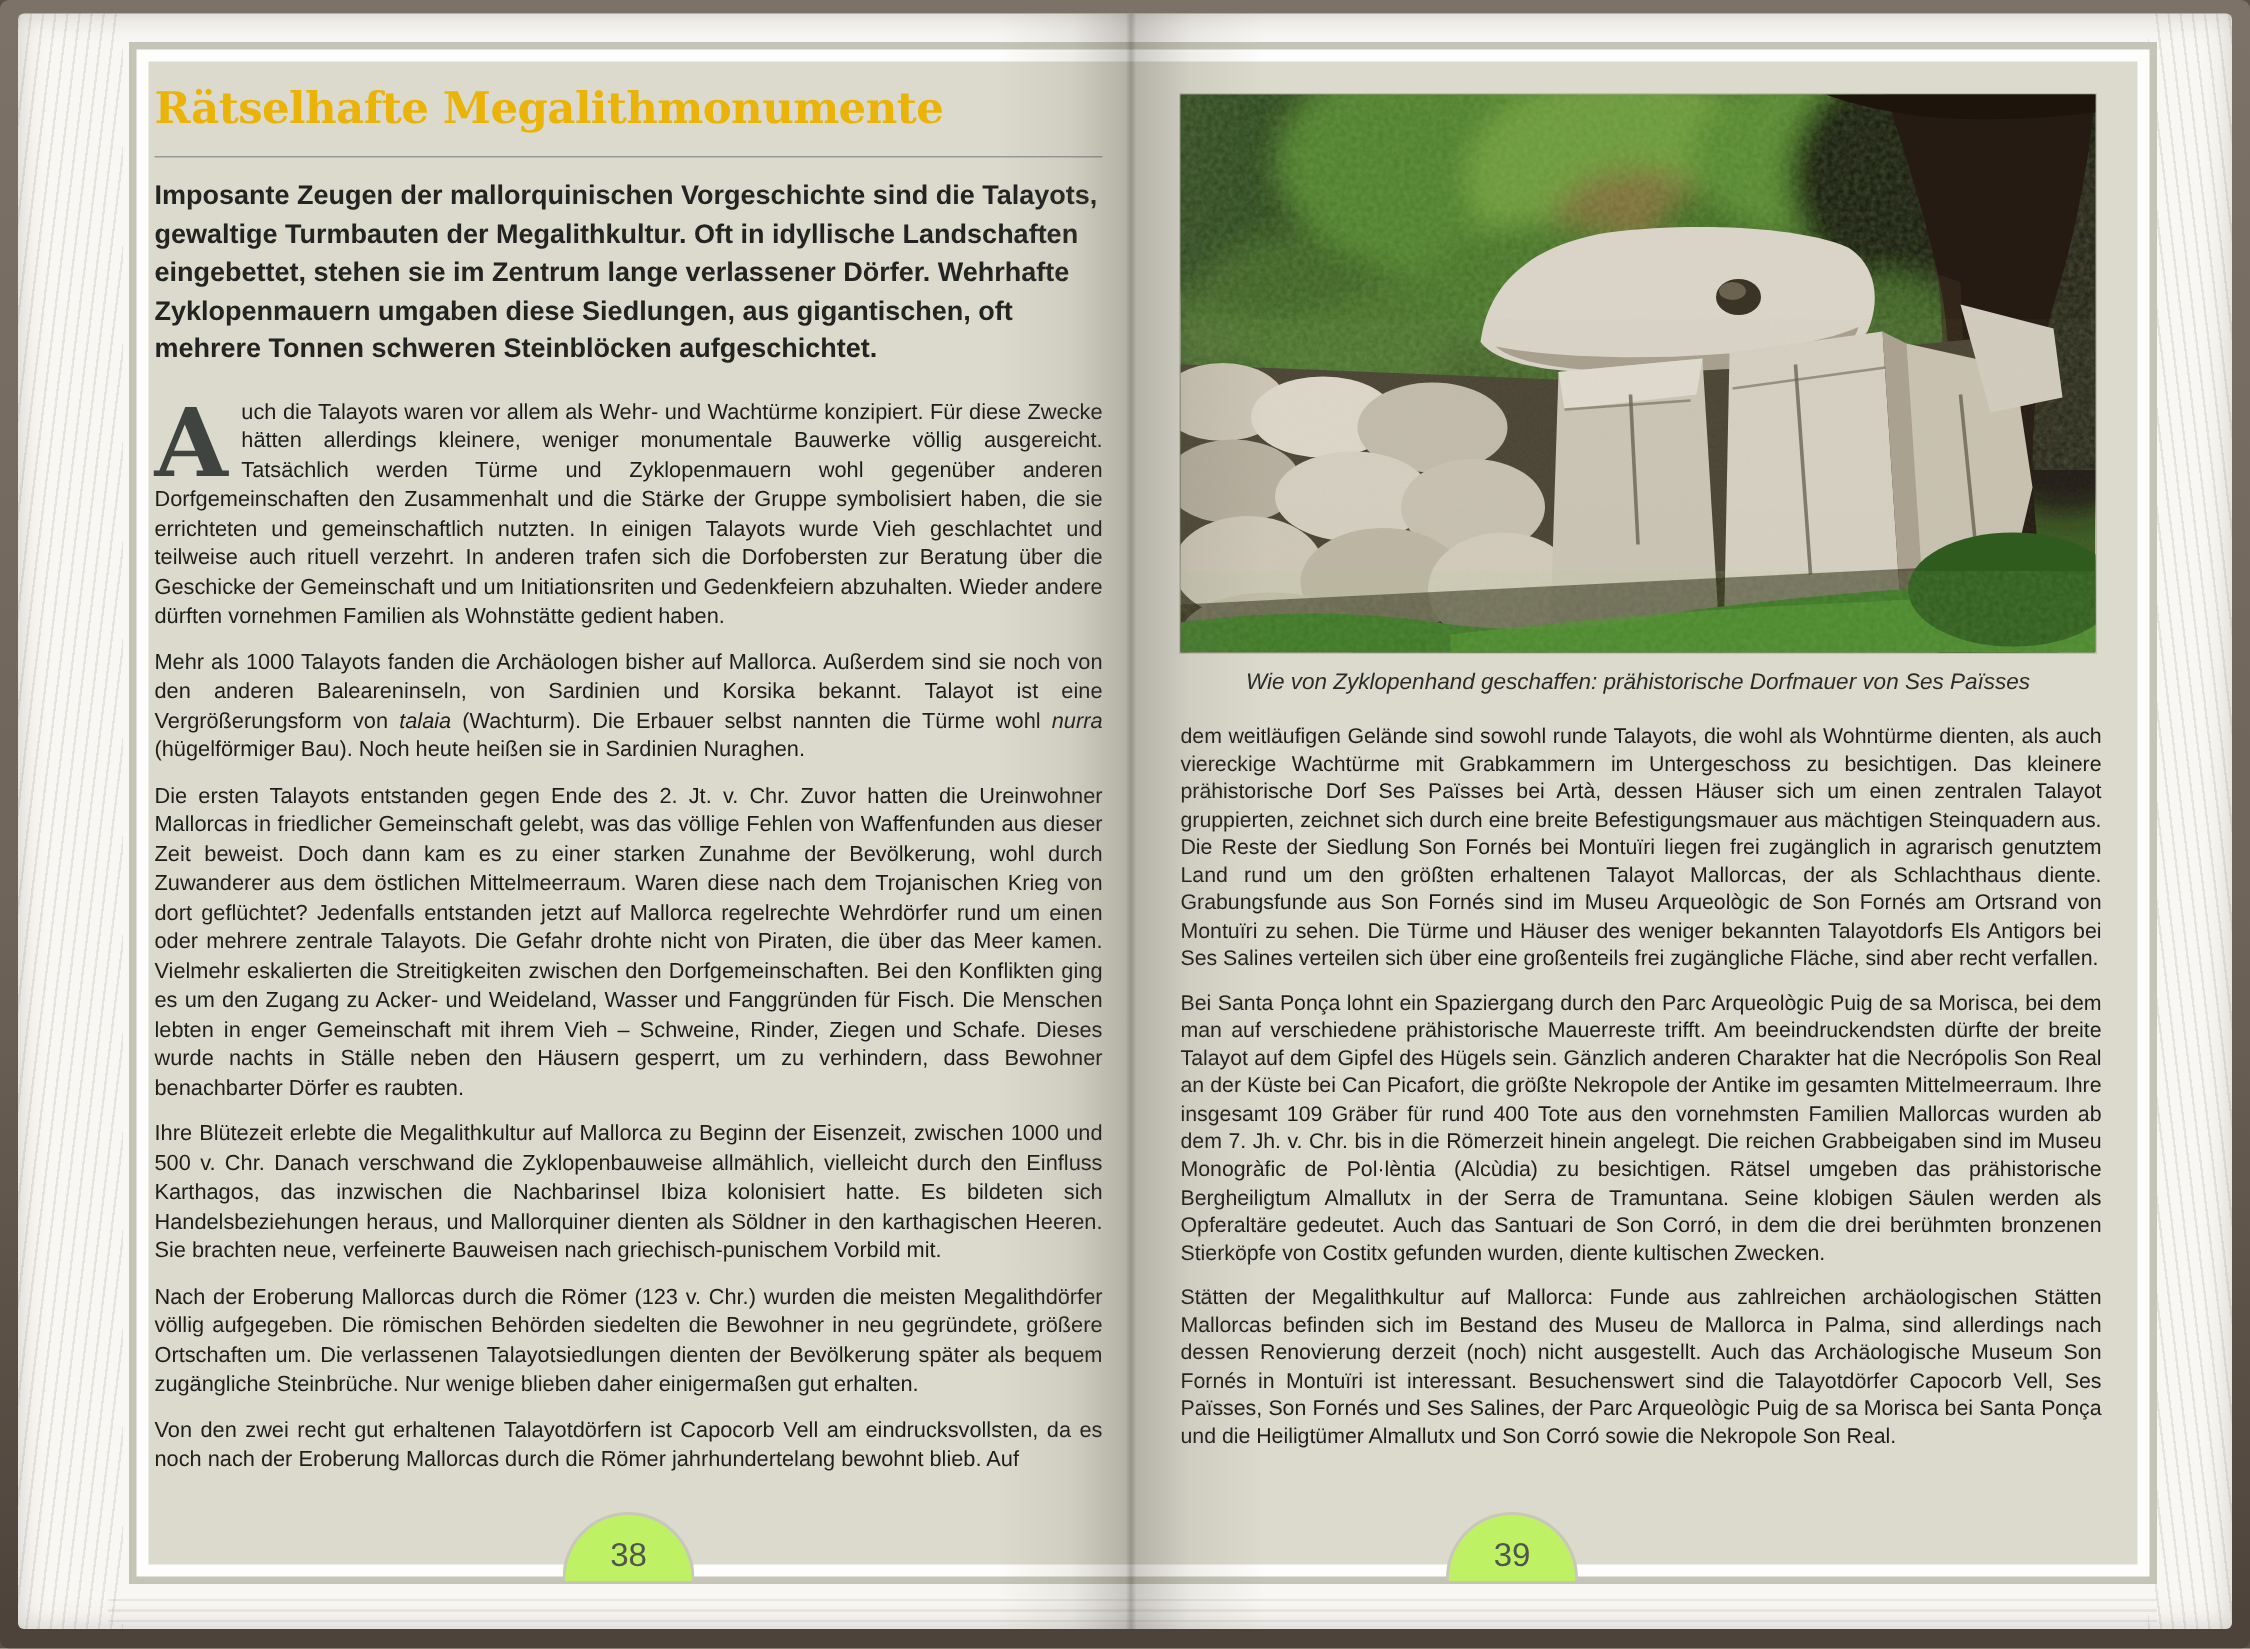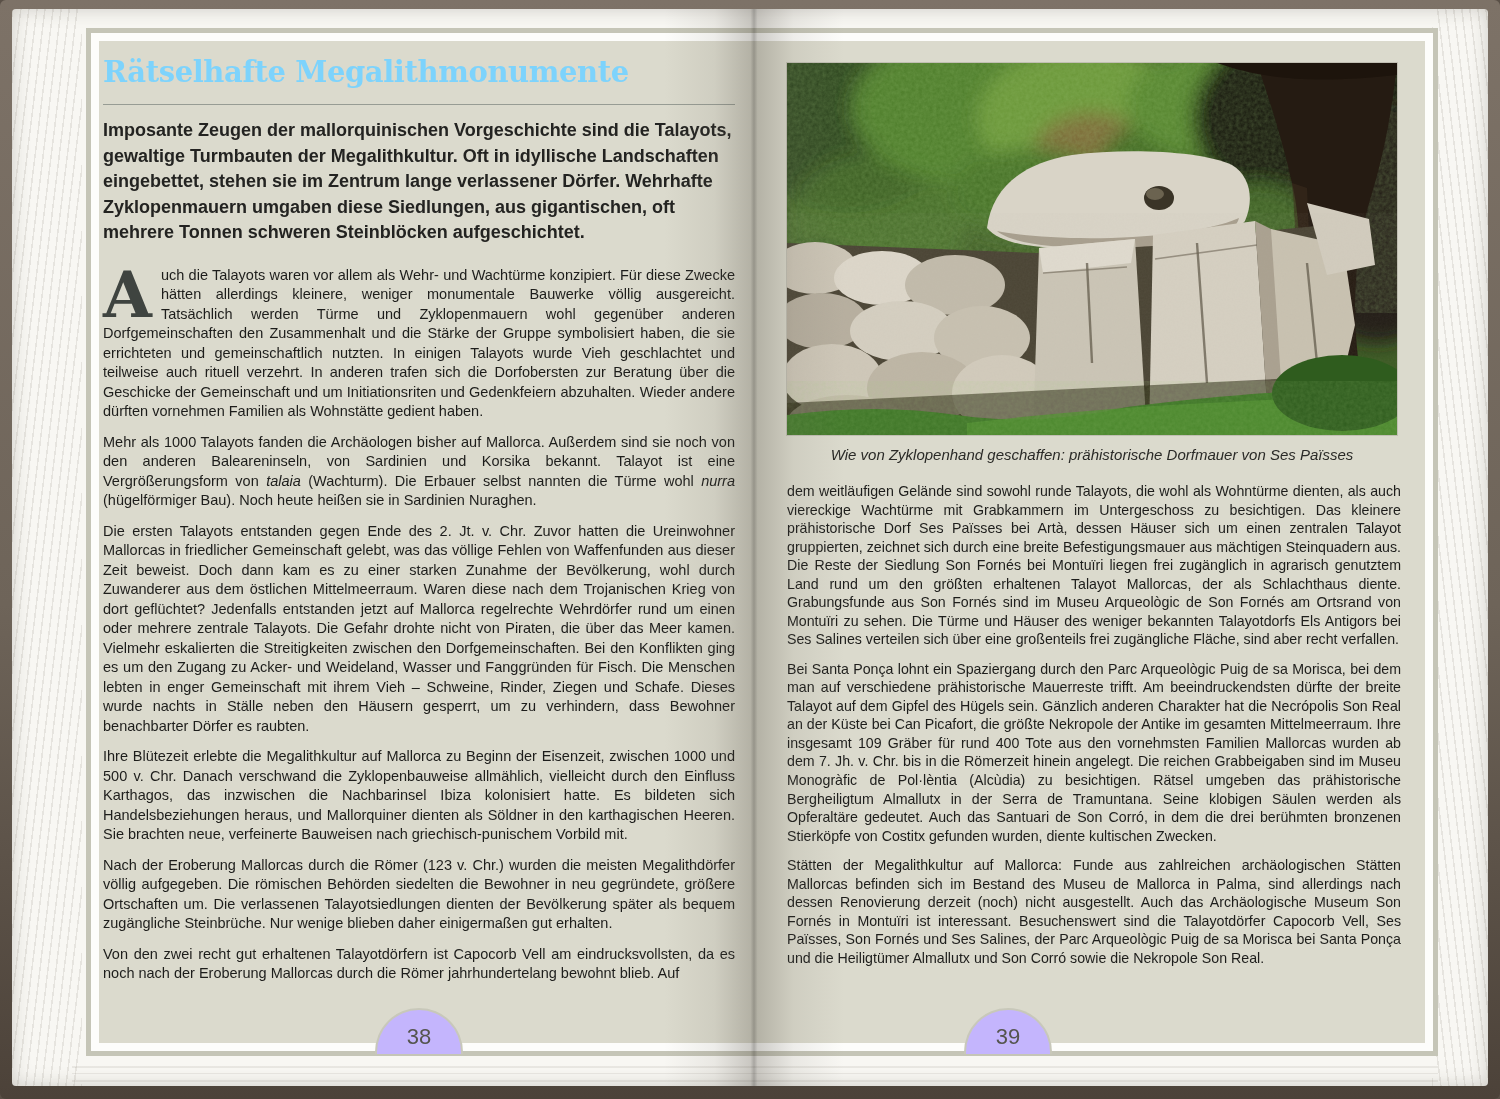--- a/index.html
+++ b/index.html
@@ -36,34 +36,34 @@
   }
   .spread-panel{position:absolute;inset:8px;background:#dbdacd;}
   
   .gutter{
     position:absolute;left:664px;top:9px;width:180px;bottom:13px;z-index:8;pointer-events:none;
     background:linear-gradient(90deg,rgba(0,0,0,0) 0%,rgba(105,100,88,.10) 28%,rgba(70,64,54,.26) 48%,rgba(38,34,28,.38) 50%,rgba(70,64,54,.26) 52%,rgba(105,100,88,.10) 72%,rgba(0,0,0,0) 100%);
   }
   
   .page-bump{
     position:absolute;width:88px;height:46px;top:1008px;z-index:6;
-    background:#c4b5fd;border:2px solid #c8c8ba;border-bottom:none;
+    background:#bef264;border:2px solid #c8c8ba;border-bottom:none;
     border-radius:44px 44px 0 0;
     display:flex;align-items:flex-end;justify-content:center;
     color:#54544e;font-size:22px;padding-bottom:4px;box-sizing:border-box;
   }
   
   .col-left{
     position:absolute;left:99px;top:41px;width:640px;z-index:5;
     color:#1d1d1b;
   }
   .col-left-inner{padding:14px 4px 0 4px;}
   .page-title{
     font-family:"DejaVu Serif",serif;font-weight:700;font-size:29px;
-    color:#7dd3fc;letter-spacing:-0.4px;margin:0;
+    color:#eab308;letter-spacing:-0.4px;margin:0;
   }
   .title-rule{height:0;border-top:1.5px solid #979c94;margin:15px 0 13px 0;}
   .intro{
     font-size:18px;line-height:1.42;font-weight:700;color:#232321;
     margin:0 0 20px 0;text-align:left;
   }
   .body-p{
     font-size:14.5px;line-height:1.345;text-align:justify;margin:0 0 11px 0;
   }
   .dropcap{

